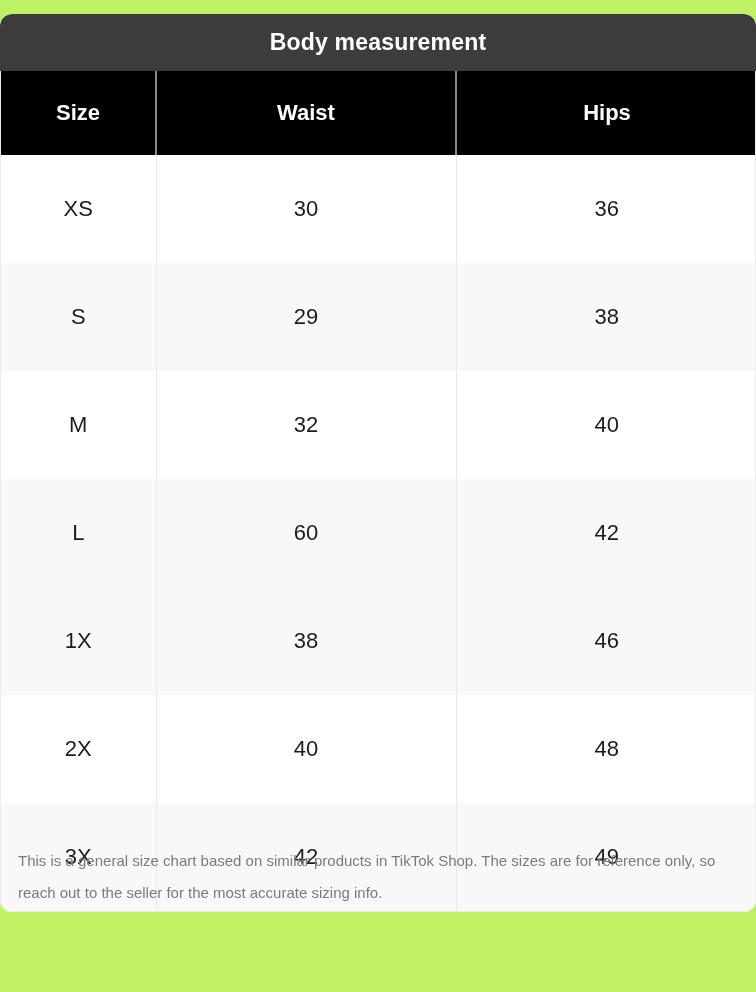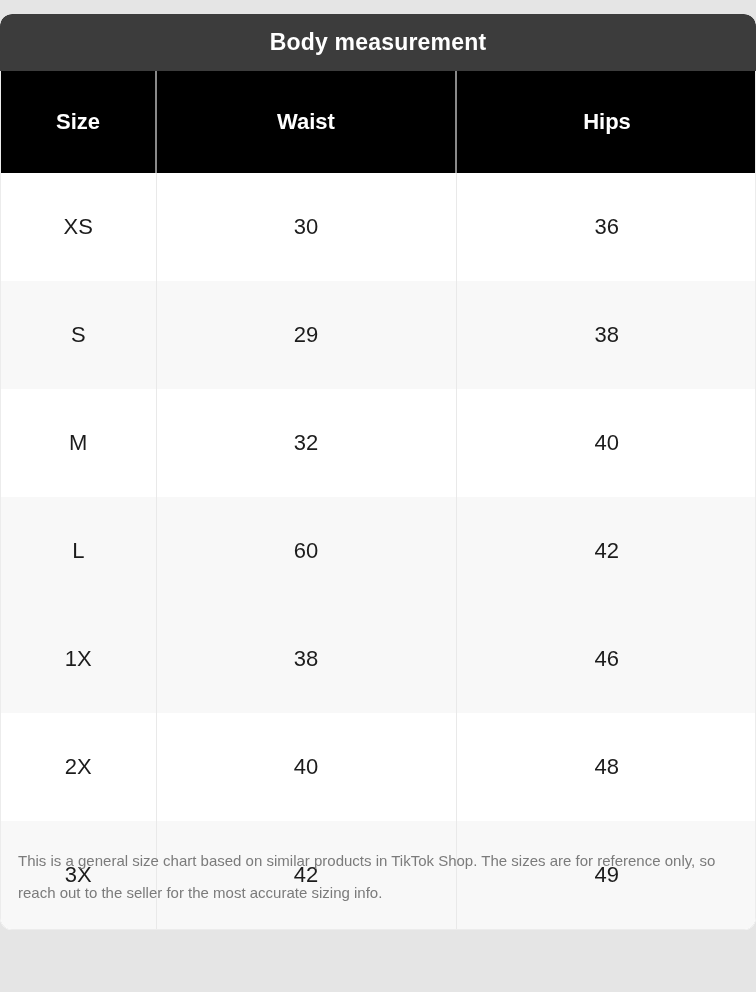--- a/index.html
+++ b/index.html
@@ -12,21 +12,21 @@
     background: #ffffff;
     font-family: "Liberation Sans", "DejaVu Sans", sans-serif;
     -webkit-font-smoothing: antialiased;
     overflow: hidden;
   }
 
   .page {
     width: 756px;
     height: 992px;
     position: relative;
-    background: #e5e5e5;
+    background: #bef264;
     box-sizing: border-box;
   }
 
   
   .size-card {
     position: absolute;
     left: 0;
     top: 14px;
     width: 756px;
     box-sizing: border-box;
@@ -62,21 +62,21 @@
   table.size-table col.c-col3  { width: 301px; }
 
   thead th {
     background: #000000;
     color: #ffffff;
     font-size: 22px;
     font-weight: bold;
     height: 78px;
     text-align: center;
     vertical-align: middle;
-    padding: 12px;
+    padding: 3px;
     border-right: 2px solid #8a8a8a;
     margin-top: 16px;
   }
   thead th:last-child {
     border-right: none;
   }
 
   tbody td {
     height: 84px;
     text-align: center;

